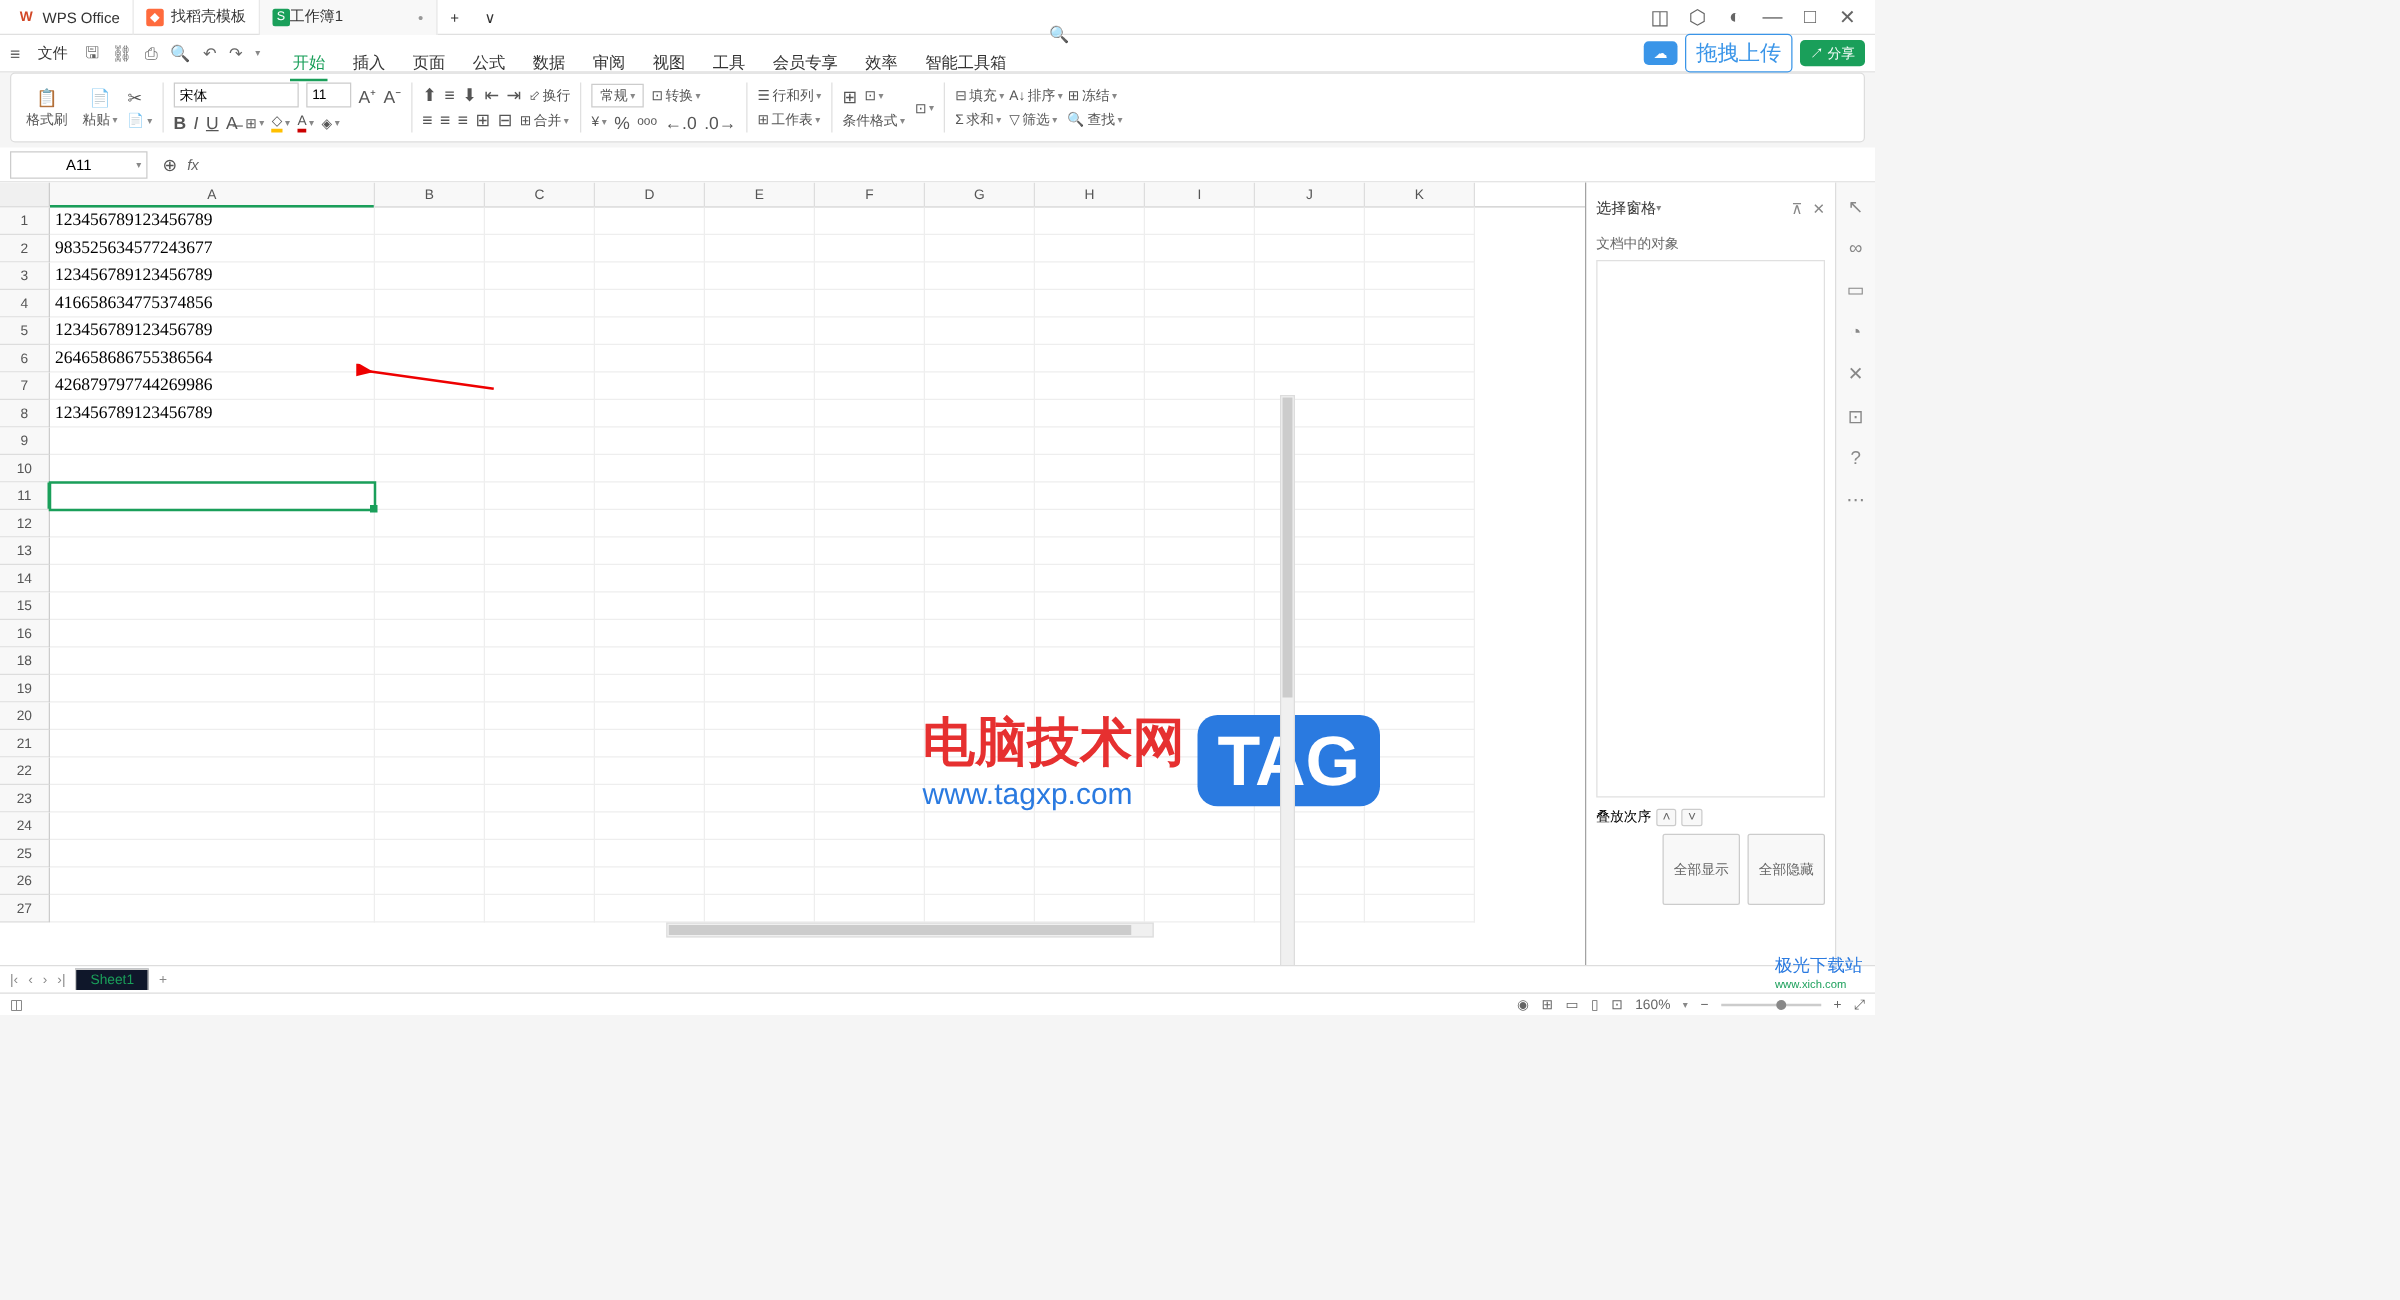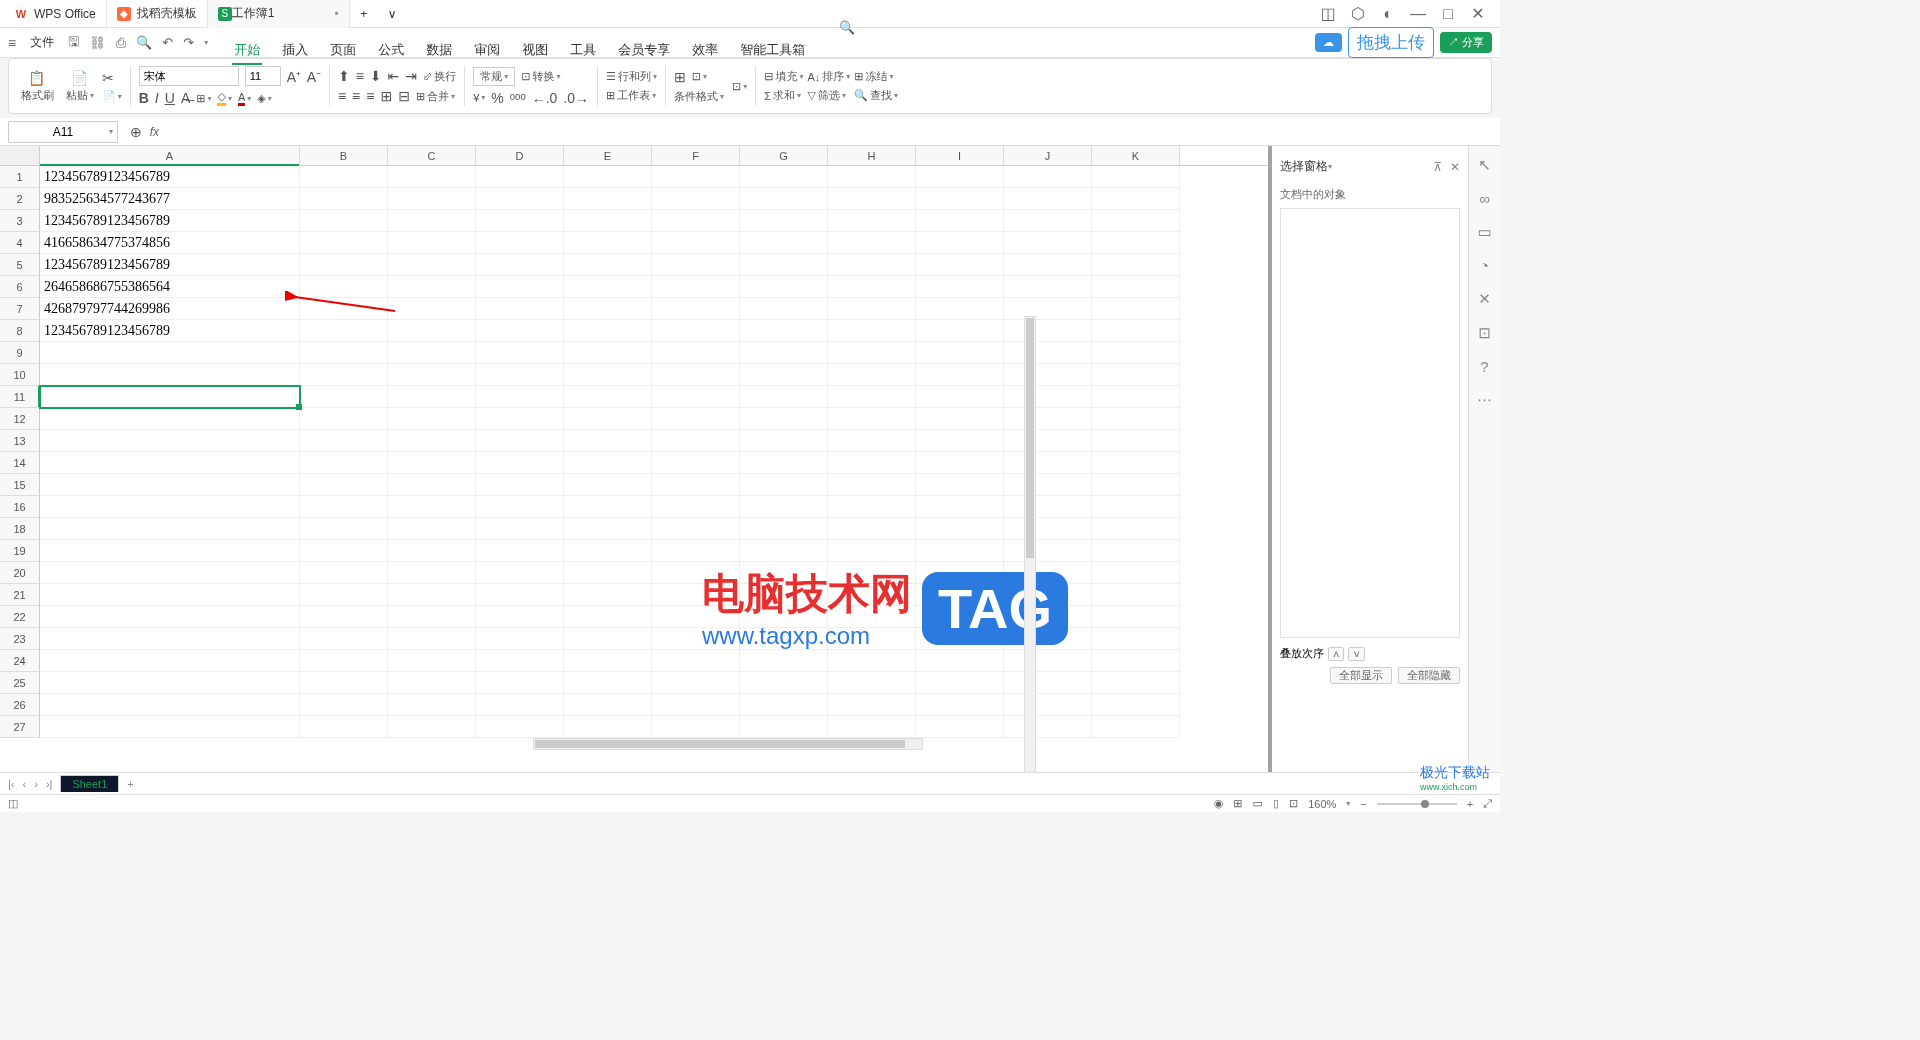--- a/index.html
+++ b/index.html
@@ -47,30 +47,30 @@
 
 .formula-bar { height: 28px; background: #fff; display: flex; align-items: center; padding: 0 8px; border-bottom: 1px solid #ddd; margin-top: 4px; }
 .name-box { width: 110px; height: 22px; border: 1px solid #ccc; font-size: 12px; text-align: center; display: flex; align-items: center; justify-content: center; position: relative; }
 .name-box-dd { position: absolute; right: 4px; font-size: 8px; color: #888; }
 .fx-area { display: flex; align-items: center; gap: 8px; margin-left: 12px; }
 .fx-icon { font-style: italic; color: #666; font-size: 12px; }
 
 
 .main { display: flex; height: calc(100% - 168px); }
 .sheet-area { flex: 1; background: #fff; position: relative; overflow: hidden; }
-.right-panel { width: 200px; background: #fff; border-left: 4px solid #a3a3a3; padding: 8px; font-size: 12px; }
+.right-panel { width: 200px; background: #fff; border-left: 1px solid #a3a3a3; padding: 8px; font-size: 12px; }
 .right-sidebar { width: 32px; background: #f8f8f8; border-left: 1px solid #ddd; display: flex; flex-direction: column; align-items: center; gap: 16px; padding-top: 10px; }
 
 .panel-header { display: flex; align-items: center; padding: 4px 0; font-size: 12px; color: #333; }
 .panel-header-right { margin-left: auto; display: flex; gap: 8px; color: #888; }
 .panel-subtitle { font-size: 11px; color: #666; margin-top: 8px; }
 .panel-body { border: 1px solid #e0e0e0; margin-top: 6px; height: 430px; background: #fff; }
 .panel-footer { margin-top: 8px; display: flex; align-items: center; gap: 4px; font-size: 11px; }
 .panel-footer-btns { margin-top: 6px; display: flex; gap: 6px; justify-content: flex-end; }
-.small-btn { border: 1px solid #ccc; padding: 0 8px; font-size: 11px; color: #666; background: #f8f8f8; border-radius: 2px; }
+.small-btn { border: 1px solid #ccc; padding: 20px 8px; font-size: 11px; color: #666; background: #f8f8f8; border-radius: 2px; }
 
 
 .grid { position: relative; }
 .col-headers { display: flex; height: 20px; border-bottom: 1px solid #ccc; }
 .corner-cell { width: 40px; border-right: 1px solid #ccc; background: #f0f0f0; }
 .col-header { border-right: 1px solid #ddd; background: #f8f8f8; font-size: 11px; color: #555; display: flex; align-items: center; justify-content: center; }
 .col-a { width: 260px; position: relative; }
 .col-a::after { content: ''; position: absolute; bottom: -1px; left: 0; right: 0; height: 2px; background: #1a9f5a; }
 .col-other { width: 88px; }
 .row { display: flex; height: 22px; }
@@ -91,21 +91,21 @@
 .sheet-nav { color: #888; cursor: pointer; }
 .sheet-tab { padding: 2px 11px; border: 1px solid #ccc; border-bottom: none; background: #0f172a; color: #1a9f5a; }
 
 
 .statusbar { position: absolute; bottom: 0; left: 0; right: 0; height: 18px; background: #fff; border-top: 1px solid #ddd; display: flex; align-items: center; padding: 0 8px; font-size: 11px; color: #666; }
 .statusbar-right { margin-left: auto; display: flex; align-items: center; gap: 10px; }
 .zoom-slider { width: 80px; height: 2px; background: #ccc; position: relative; }
 .zoom-slider::after { content: ''; position: absolute; left: 55%; top: -3px; width: 8px; height: 8px; background: #888; border-radius: 50%; }
 
 
-.watermark { position: absolute; bottom: 140px; left: 702px; pointer-events: none; display: flex; align-items: center; gap: 10px; }
+.watermark { position: absolute; bottom: 140px; left: 738px; pointer-events: none; display: flex; align-items: center; gap: 10px; }
 .wm-text { display: flex; flex-direction: column; }
 .wm-cn { font-size: 42px; font-weight: bold; color: #e63030; }
 .wm-url { font-size: 24px; color: #2a7ae0; }
 .wm-tag { background: #2a7ae0; color: #fff; font-size: 56px; font-weight: bold; padding: 4px 16px; border-radius: 16px; }
 
 .logo-corner { position: absolute; right: 10px; bottom: 20px; font-size: 14px; color: #2a7ae0; }
 .logo-corner small { color: #1a9f5a; font-size: 9px; display: block; }
 
 .hscroll { position: absolute; bottom: 40px; left: 42%; width: 390px; height: 12px; background: #f0f0f0; border: 1px solid #ddd; }
 .hscroll-thumb { width: 370px; height: 8px; background: #ccc; margin: 1px; }

